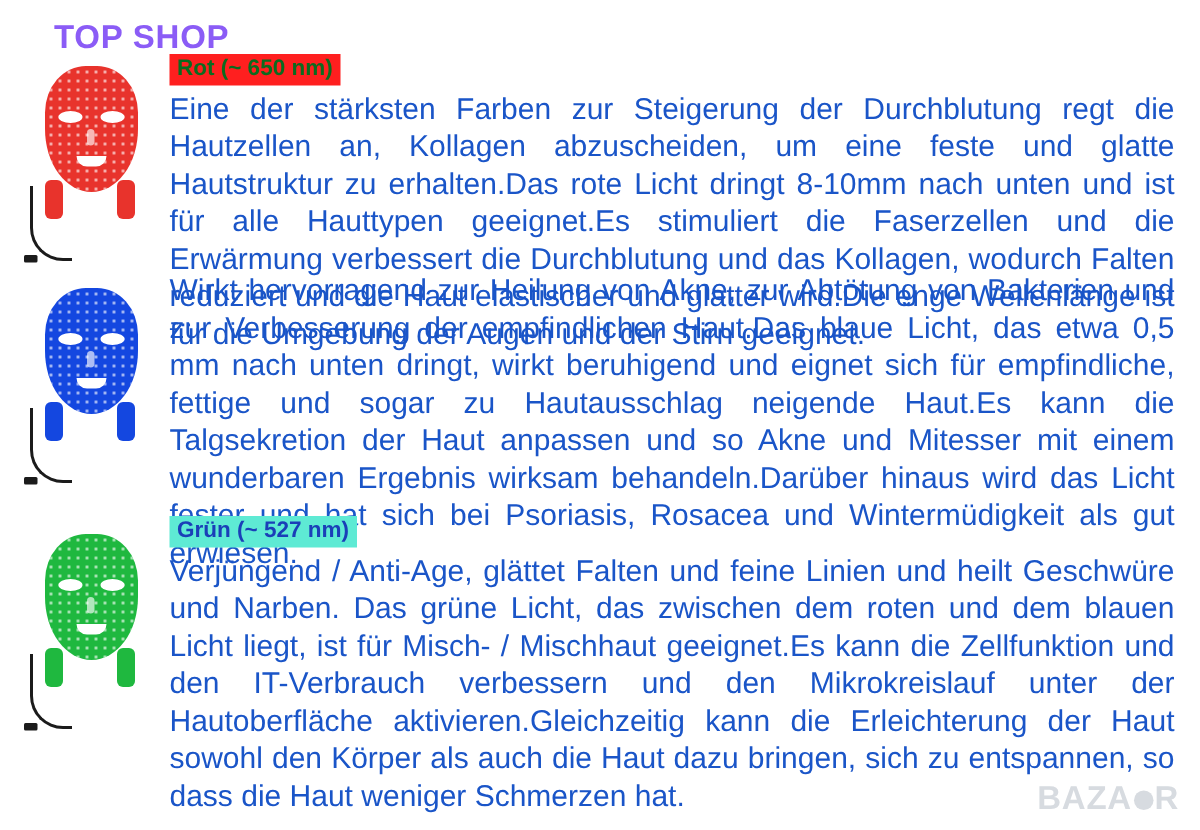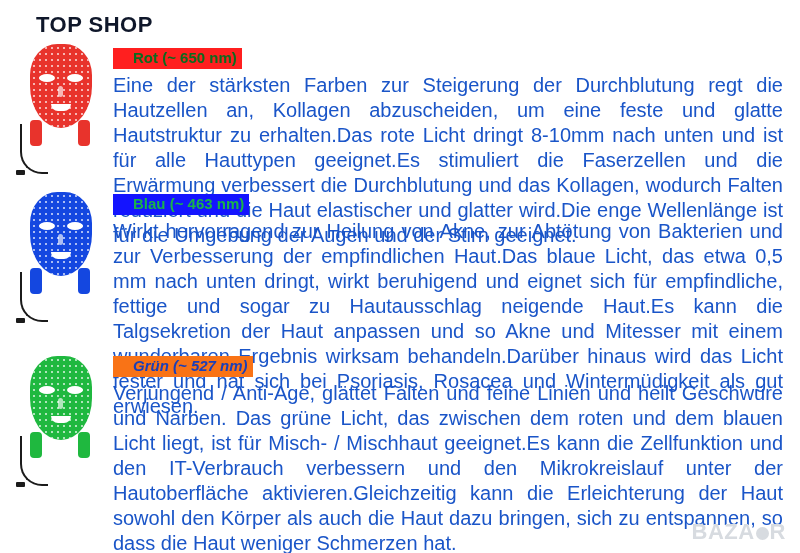--- a/index.html
+++ b/index.html
@@ -23,21 +23,21 @@
   }
 
   
   .shop-logo {
     position: absolute;
     left: 36px;
     top: 12px;
     font-size: 22px;
     font-weight: bold;
     letter-spacing: 0.5px;
-    color: #0f172a;
+    color: #8b5cf6;
     font-family: "Liberation Sans", sans-serif;
     user-select: none;
   }
 
   
   .row {
     position: absolute;
     left: 0;
     width: 800px;
     display: block;
@@ -128,27 +128,27 @@
   .textcol {
     position: absolute;
     left: 113px;
     width: 670px;
   }
   .heading {
     display: inline-block;
     font-size: 15px;
     font-weight: bold;
     line-height: 18px;
-    padding: 1px 5px 2px 20px;
-    margin: 12px 0 4px 0;
+    padding: 1px 5px 2px 5px;
+    margin: 0 0 4px 0;
     white-space: nowrap;
   }
   .heading.red   { background: #ff1f1f; color: #0a6b1f; }
   .heading.blue  { background: #1414ff; color: #19b34a; }
-  .heading.green { background: #f97316; color: #1a3fb8; font-style: italic; }
+  .heading.green { background: #5eead4; color: #1a3fb8; }
 
   .body-text {
     font-size: 20px;
     line-height: 25px;
     color: #1a55c8;
     text-align: justify;
     margin: 0;
     font-family: "Liberation Sans", sans-serif;
   }
 
@@ -209,21 +209,20 @@
         <div class="eye right"></div>
         <div class="nose"></div>
         <div class="mouth"></div>
       </div>
       <div class="strap-l" id="strapl-blue" style="background:#1447e0;"></div>
       <div class="strap-r" id="strapr-blue" style="background:#1447e0;"></div>
       <div class="cable"></div>
       <div class="plug" style="top:126px;left:2px;"></div>
     </div>
     <div class="textcol">
-      <div class="heading blue">Blau (~ 463 nm)</div>
       <p class="body-text">Wirkt hervorragend zur Heilung von Akne, zur Abtötung von Bakterien und zur Verbesserung der empfindlichen Haut.Das blaue Licht, das etwa 0,5 mm nach unten dringt, wirkt beruhigend und eignet sich für empfindliche, fettige und sogar zu Hautausschlag neigende Haut.Es kann die Talgsekretion der Haut anpassen und so Akne und Mitesser mit einem wunderbaren Ergebnis wirksam behandeln.Darüber hinaus wird das Licht fester und hat sich bei Psoriasis, Rosacea und Wintermüdigkeit als gut erwiesen.</p>
     </div>
   </div>
 
   <div class="row" id="row-green">
     <div class="mask-fig" style="top:12px;">
       <div class="mask-shape" id="mask-green" style="background:#1fb83f;">
         <div class="mask-dots" id="dots-green" style="background-image: radial-gradient(rgba(255, 255, 255, 0.85) 0.9px, transparent 1.1px); background-size: 6px 6px; background-position: 1px 1px;"></div>
         <div class="eye left"></div>
         <div class="eye right"></div>

